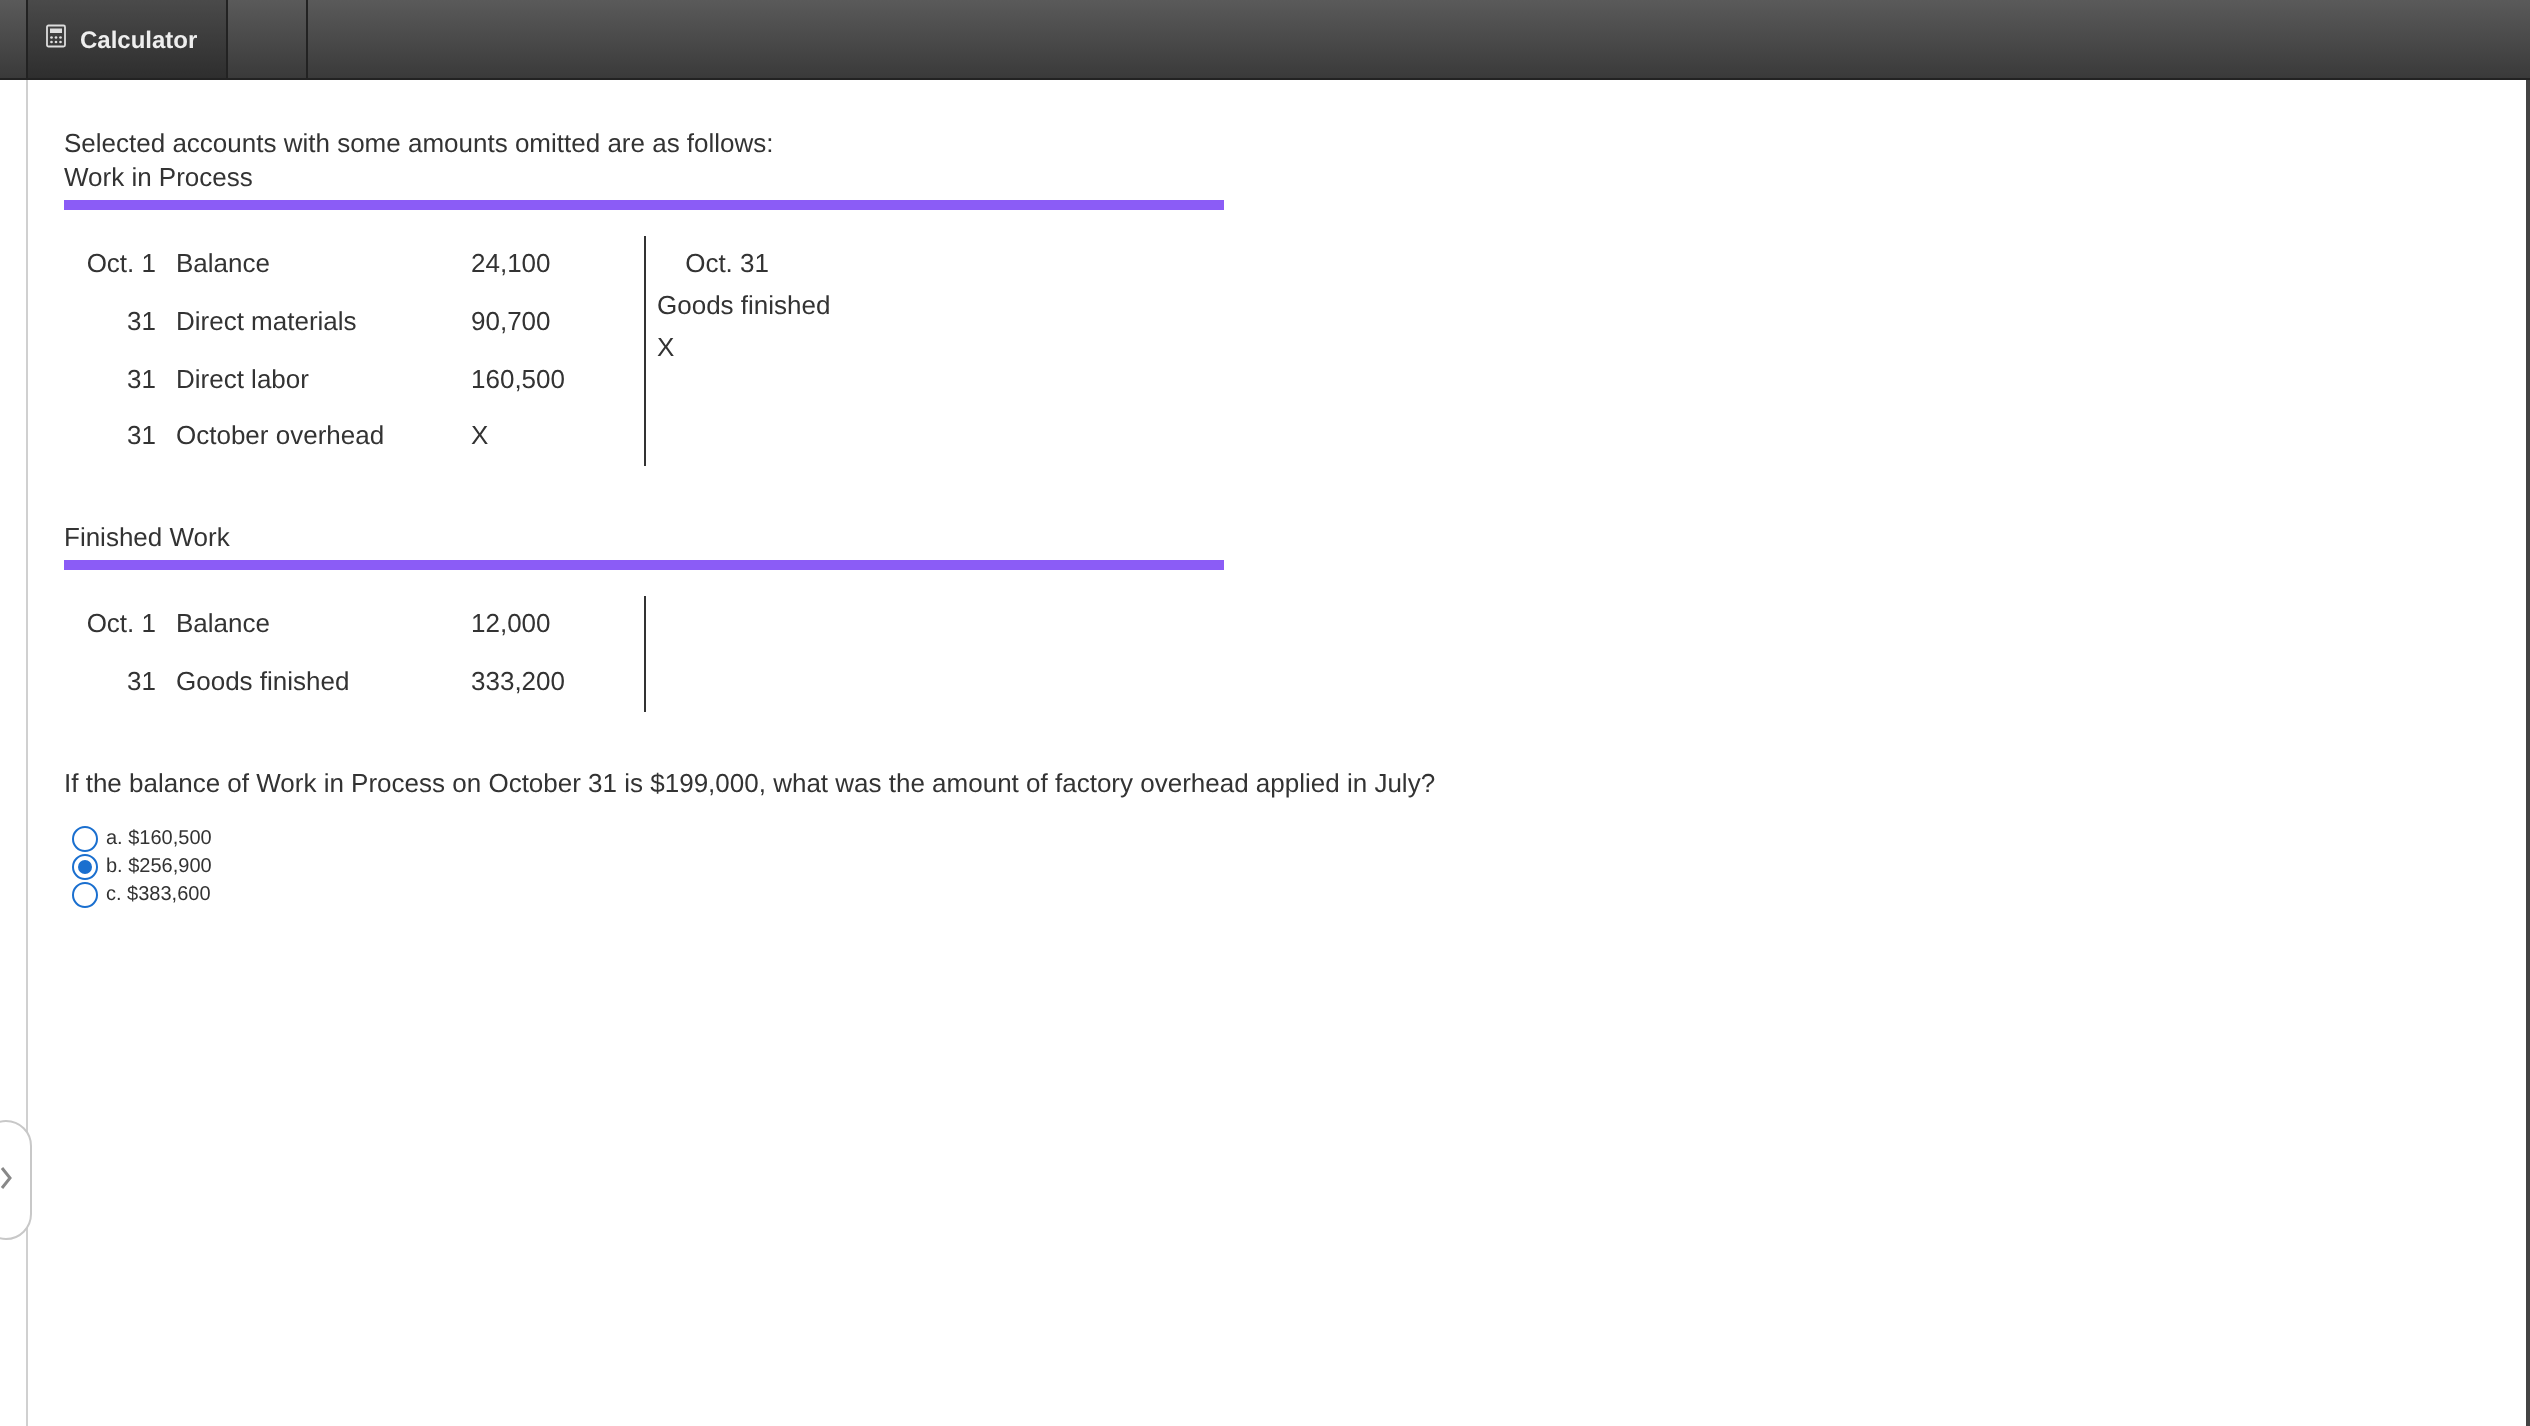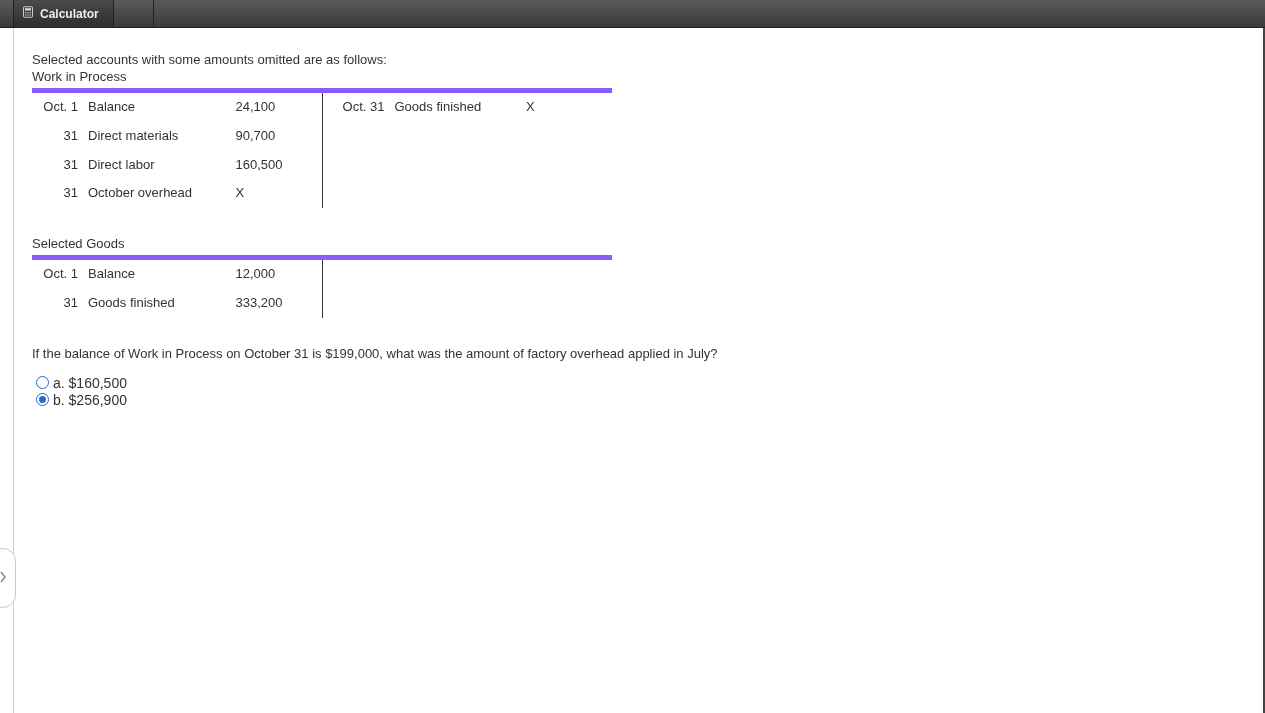--- a/index.html
+++ b/index.html
@@ -7,21 +7,21 @@
   body {
     font-family: Verdana, Geneva, sans-serif;
     font-size: 13px;
     color: #333;
     background: #fff;
     display: flex;
     flex-direction: column;
   }
   .topbar {
     background: linear-gradient(#5a5a5a, #3a3a3a);
-    height: 28px;
+    height: 40px;
     display: flex;
     align-items: stretch;
     border-bottom: 1px solid #222;
   }
   .tab {
     display: flex;
     align-items: center;
     padding: 0 14px 0 8px;
     border-right: 1px solid #222;
     color: #eee;
@@ -70,42 +70,43 @@
     width: 580px;
     margin-bottom: 28px;
   }
   .t-title {
     text-align: left;
     padding-bottom: 4px;
     border-bottom: 5px solid #8b5cf6;
   }
   .t-body {
     display: flex;
+    margin-top: 13px;
   }
   .t-side {
     flex: 1;
   }
   .t-left { border-right: 1px solid #333; }
   .t-row {
     display: flex;
     padding: 4px 6px 4px 0;
     line-height: 1.6;
   }
   .t-date { width: 56px; text-align: right; padding-right: 10px; }
   .t-desc { flex: 1; }
   .t-amt  { width: 80px; text-align: left; padding-right: 8px; }
-  .t-right .t-row { padding-left: 6px; }
+  .t-right .t-row { padding-left: 6px; flex-direction: column; }
   .question { margin: 22px 0 14px 0; }
   .options { margin-left: 4px; }
   .opt {
     display: flex;
     align-items: center;
     gap: 4px;
     margin: 1px 0;
-    font-size: 14px;
+    font-size: 10px;
   }
   .radio {
     width: 13px; height: 13px;
     border: 1.5px solid #1a6fcf;
     border-radius: 50%;
     display: inline-flex;
     align-items: center;
     justify-content: center;
   }
   .radio.selected::after {
@@ -182,21 +183,21 @@
           <div class="t-row">
             <span class="t-date" style="width:66px">Oct. 31</span>
             <span class="t-desc">Goods finished</span>
             <span class="t-amt">X</span>
           </div>
         </div>
       </div>
     </div>
 
     <div class="t-account">
-      <div class="t-title">Selected Goods</div>
+      <div class="t-title">Finished Work</div>
       <div class="t-body">
         <div class="t-side t-left">
           <div class="t-row">
             <span class="t-date">Oct. 1</span>
             <span class="t-desc">Balance</span>
             <span class="t-amt">12,000</span>
           </div>
           <div class="t-row">
             <span class="t-date">31</span>
             <span class="t-desc">Goods finished</span>
@@ -211,16 +212,20 @@
 
     <div class="options">
       <div class="opt">
         <span class="radio"></span>
         <span>a. $160,500</span>
       </div>
       <div class="opt">
         <span class="radio selected"></span>
         <span>b. $256,900</span>
       </div>
+      <div class="opt">
+        <span class="radio"></span>
+        <span>c. $383,600</span>
+      </div>
     </div>
 
   </div>
 </div>
 
 </body></html>

